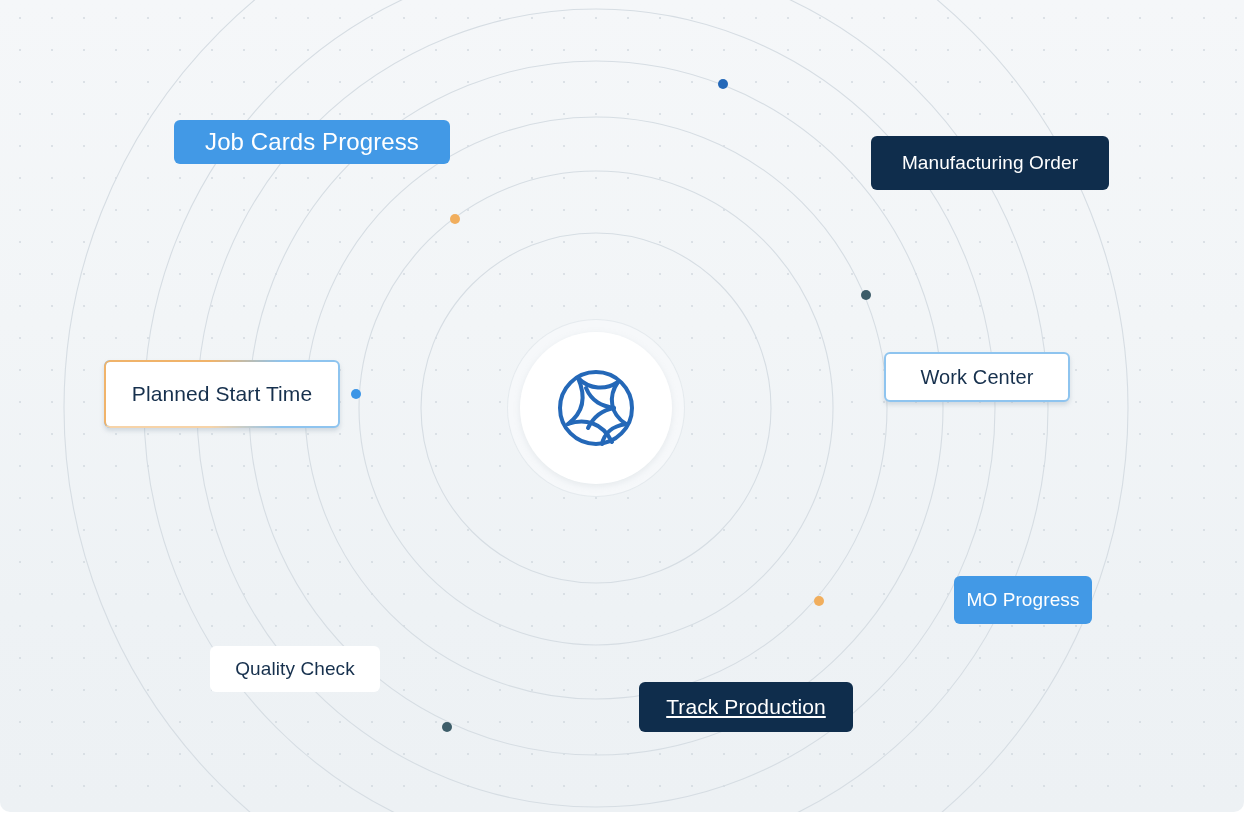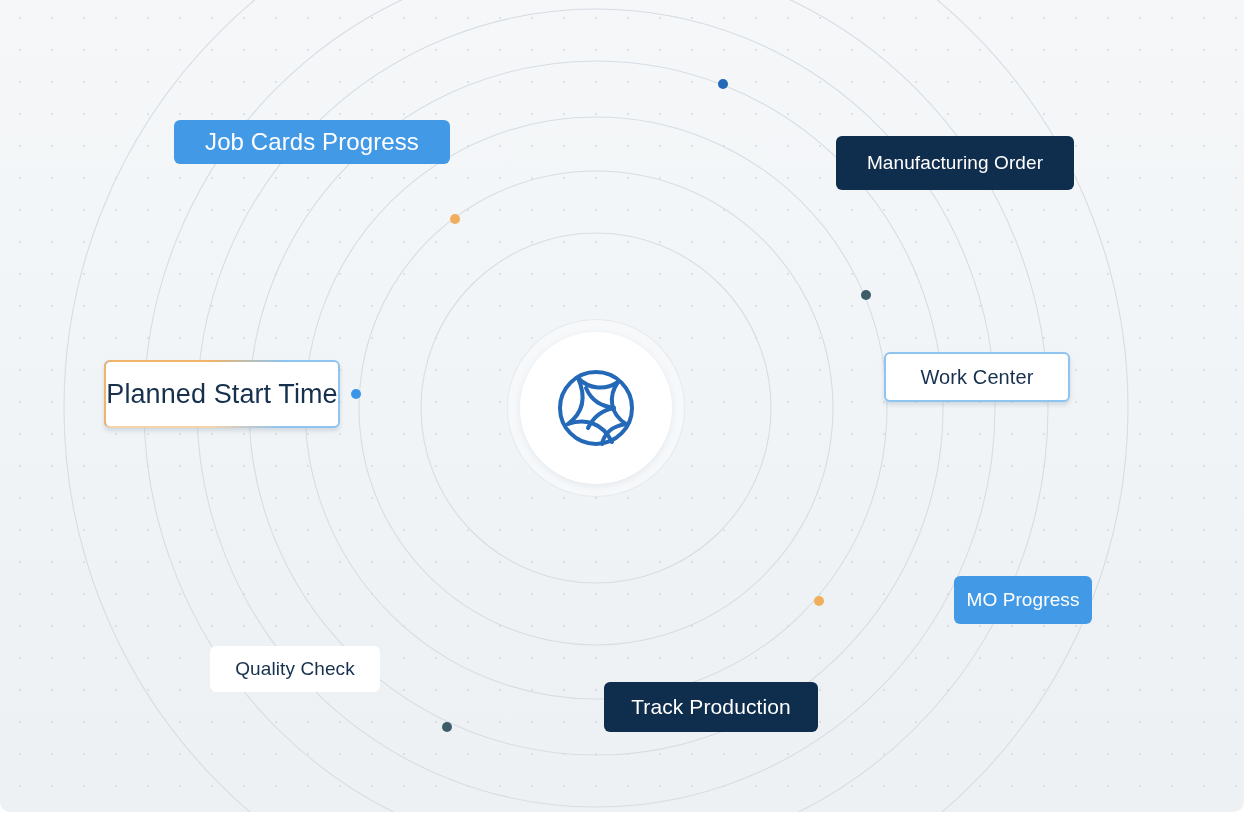--- a/index.html
+++ b/index.html
@@ -72,20 +72,21 @@
       white-space: nowrap;
       letter-spacing: 0.1px;
     }
     .chip-blue {
       background: #4299e6;
       color: #ffffff;
     }
     .chip-navy {
       background: #0f2d4c;
       color: #ffffff;
+      margin-left: 35px;
     }
     .chip-white {
       background: #ffffff;
       color: #16304d;
       justify-content: center;
     }
     .chip-outline {
       background: #ffffff;
       color: #16304d;
       border: 2px solid #8ec4ef;
@@ -109,25 +110,25 @@
       border-left: 2px solid #f0b36a;
       border-bottom: 2px solid #f6d3a8;
       box-sizing: border-box;
       pointer-events: none;
       -webkit-mask-image: linear-gradient(90deg, #000 0%, #000 60%, transparent 100%);
       mask-image: linear-gradient(90deg, #000 0%, #000 60%, transparent 100%);
     }
 
     #chip-job-cards     { left: 174px; top: 120px; width: 276px; height: 44px; font-size: 24px; }
     #chip-mfg-order     { left: 836px; top: 136px; width: 238px; height: 54px; font-size: 19px; }
-    #chip-planned-start { left: 104px; top: 360px; width: 236px; height: 68px; font-size: 27px; }
+    #chip-planned-start { left: 104px; top: 360px; width: 236px; height: 68px; font-size: 21px; }
     #chip-work-center   { left: 884px; top: 352px; width: 186px; height: 50px; font-size: 20px; }
     #chip-mo-progress   { left: 954px; top: 576px; width: 138px; height: 48px; font-size: 19px; }
     #chip-quality-check { left: 210px; top: 646px; width: 170px; height: 46px; font-size: 19px; }
-    #chip-track-prod    { left: 604px; top: 682px; width: 214px; height: 50px; font-size: 21px; }
+    #chip-track-prod    { left: 604px; top: 682px; width: 214px; height: 50px; font-size: 21px; text-decoration: underline; }
 
     .node {
       position: absolute;
       width: 10px;
       height: 10px;
       border-radius: 50%;
       transform: translate(-50%, -50%);
     }
     .node-blue-dark { background: #2468b8; }
     .node-orange    { background: #f1ae5d; }

